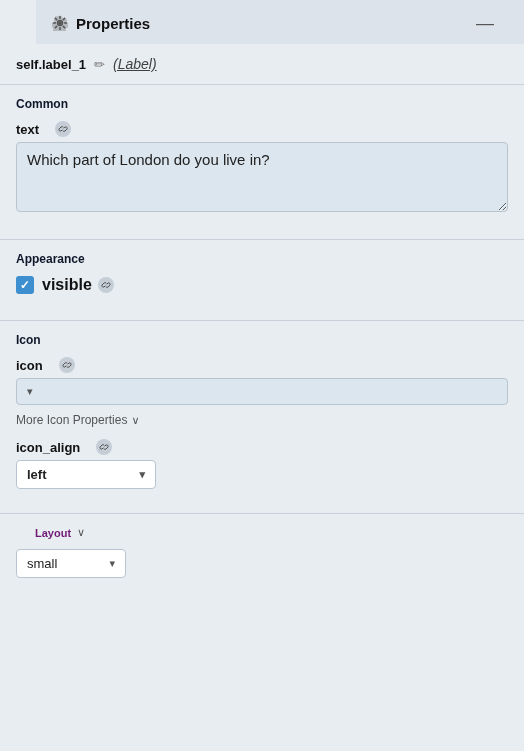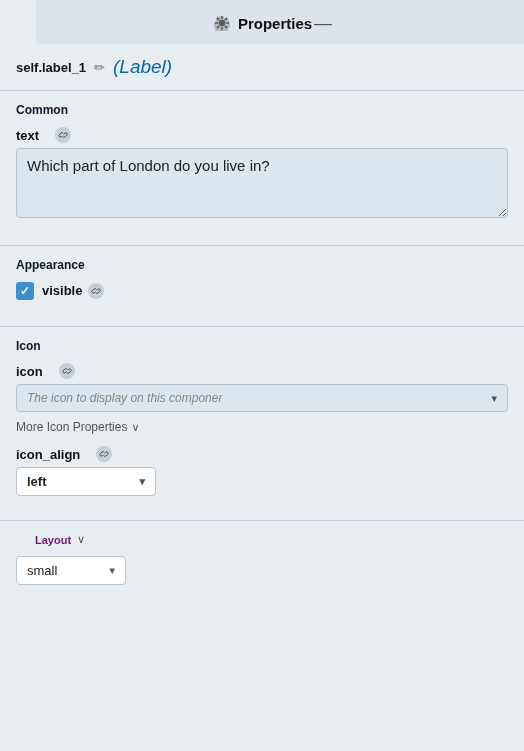--- a/index.html
+++ b/index.html
@@ -17,21 +17,21 @@
       width: 524px;
       min-height: 751px;
       display: flex;
       flex-direction: column;
     }
 
     
     .panel-header {
       display: flex;
       align-items: center;
-      justify-content: center;
+      justify-content: space-between;
       padding: 14px 28px 12px 16px;
       background: #dce3ea;
       margin-left: 36px;
     }
     .panel-header-left {
       display: flex;
       align-items: center;
       gap: 8px;
     }
     .gear-icon-wrap {
@@ -67,23 +67,24 @@
       font-size: 13px;
       font-weight: 600;
       color: #111;
     }
     .edit-icon {
       color: #777;
       font-size: 13px;
       cursor: pointer;
     }
     .label-type {
-      font-size: 19px;
-      color: #0369a1;
+      font-size: 14px;
+      color: #404040;
       font-style: italic;
+      text-decoration: underline;
     }
 
     
     .section {
       background: #e8edf2;
       border-bottom: 1px solid #c8d0d9;
       padding: 12px 16px 16px 16px;
     }
     .section-title {
       font-size: 12px;
@@ -154,22 +155,23 @@
       flex-shrink: 0;
     }
     .checkbox-blue::after {
       content: '✓';
       color: white;
       font-size: 12px;
       font-weight: bold;
     }
     .prop-label-inline {
       display: flex;
+      align-items: center;
       gap: 6px;
-      font-size: 13px;
+      font-size: 16px;
       font-weight: 600;
       color: #111;
     }
 
     
     .more-props-link {
       display: flex;
       align-items: center;
       gap: 4px;
       font-size: 12px;
@@ -316,21 +318,20 @@
       <div class="prop-label">
         <span>icon</span>
         <span class="link-icon">
           <svg width="10" height="10" viewBox="0 0 10 10" fill="none">
             <path d="M4 6l-1 1a1.5 1.5 0 0 1-2-2l2-2a1.5 1.5 0 0 1 2.1.1" stroke="#555" stroke-width="1" stroke-linecap="round"></path>
             <path d="M6 4l1-1a1.5 1.5 0 0 1 2 2l-2 2a1.5 1.5 0 0 1-2.1-.1" stroke="#555" stroke-width="1" stroke-linecap="round"></path>
           </svg>
         </span>
       </div>
       <div class="prop-select icon-dropdown prop-select-wide">
-        <span class="select-text">The icon to display on this componer</span>
         <span class="select-arrow">▾</span>
       </div>
     </div>
 
     <button class="more-props-link" style="margin-top:8px; margin-bottom:12px;">
       <span>More Icon Properties</span>
       <span class="chevron-down">∨</span>
     </button>
 
     <div class="prop-row">

